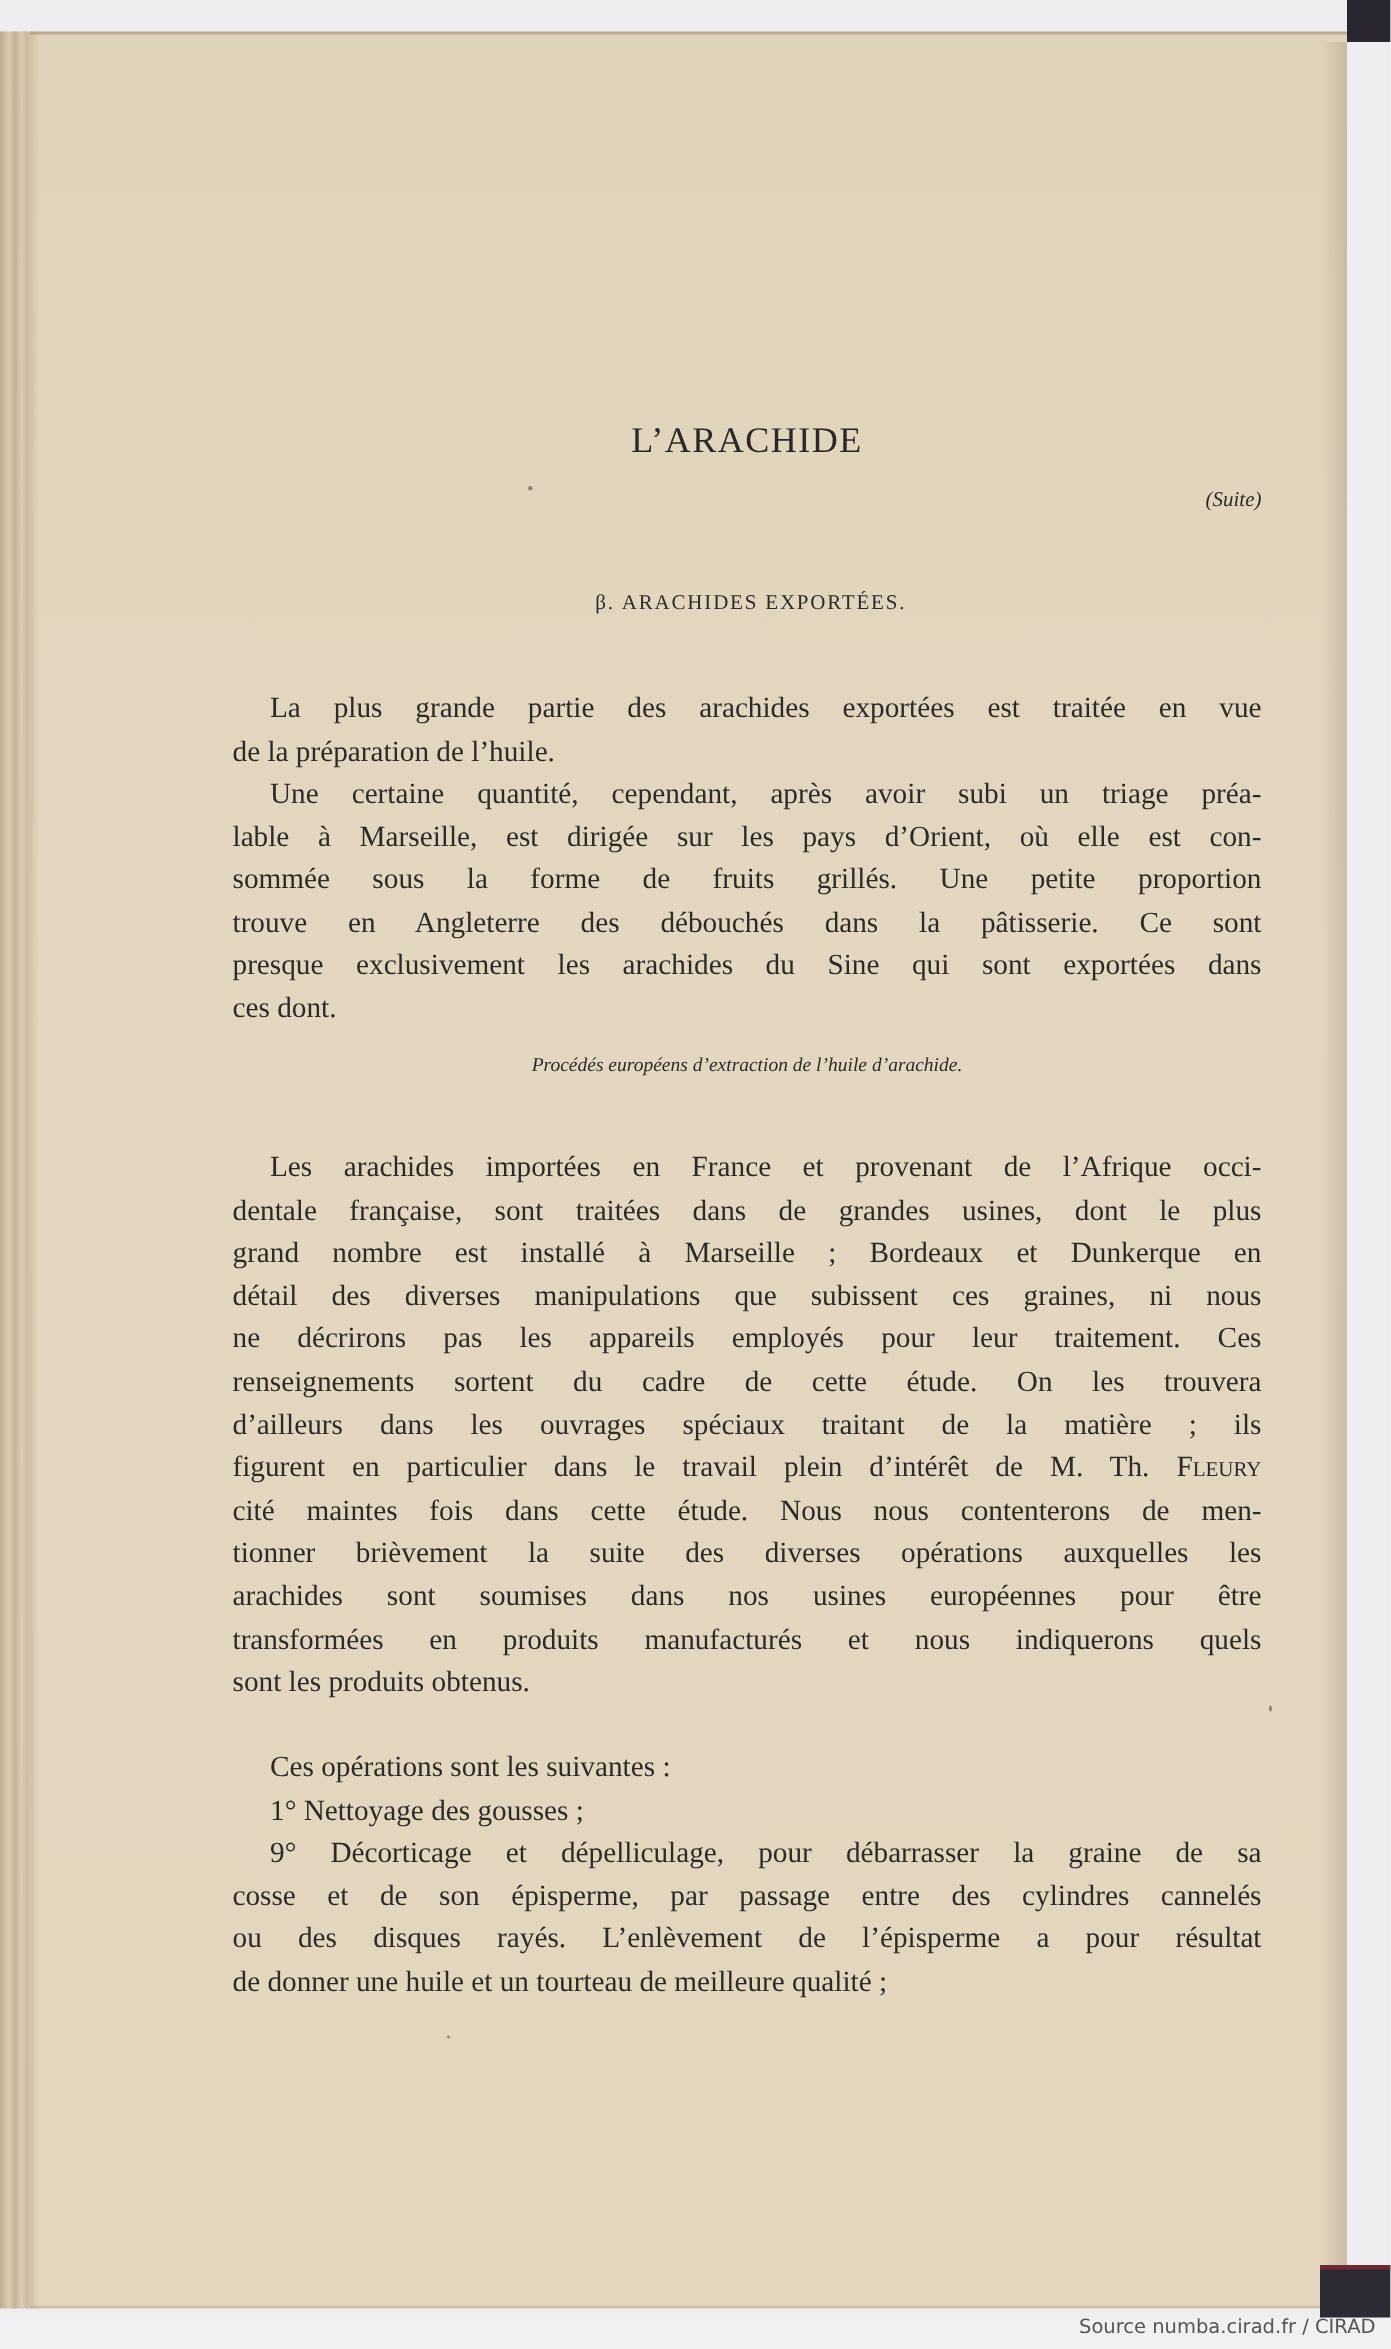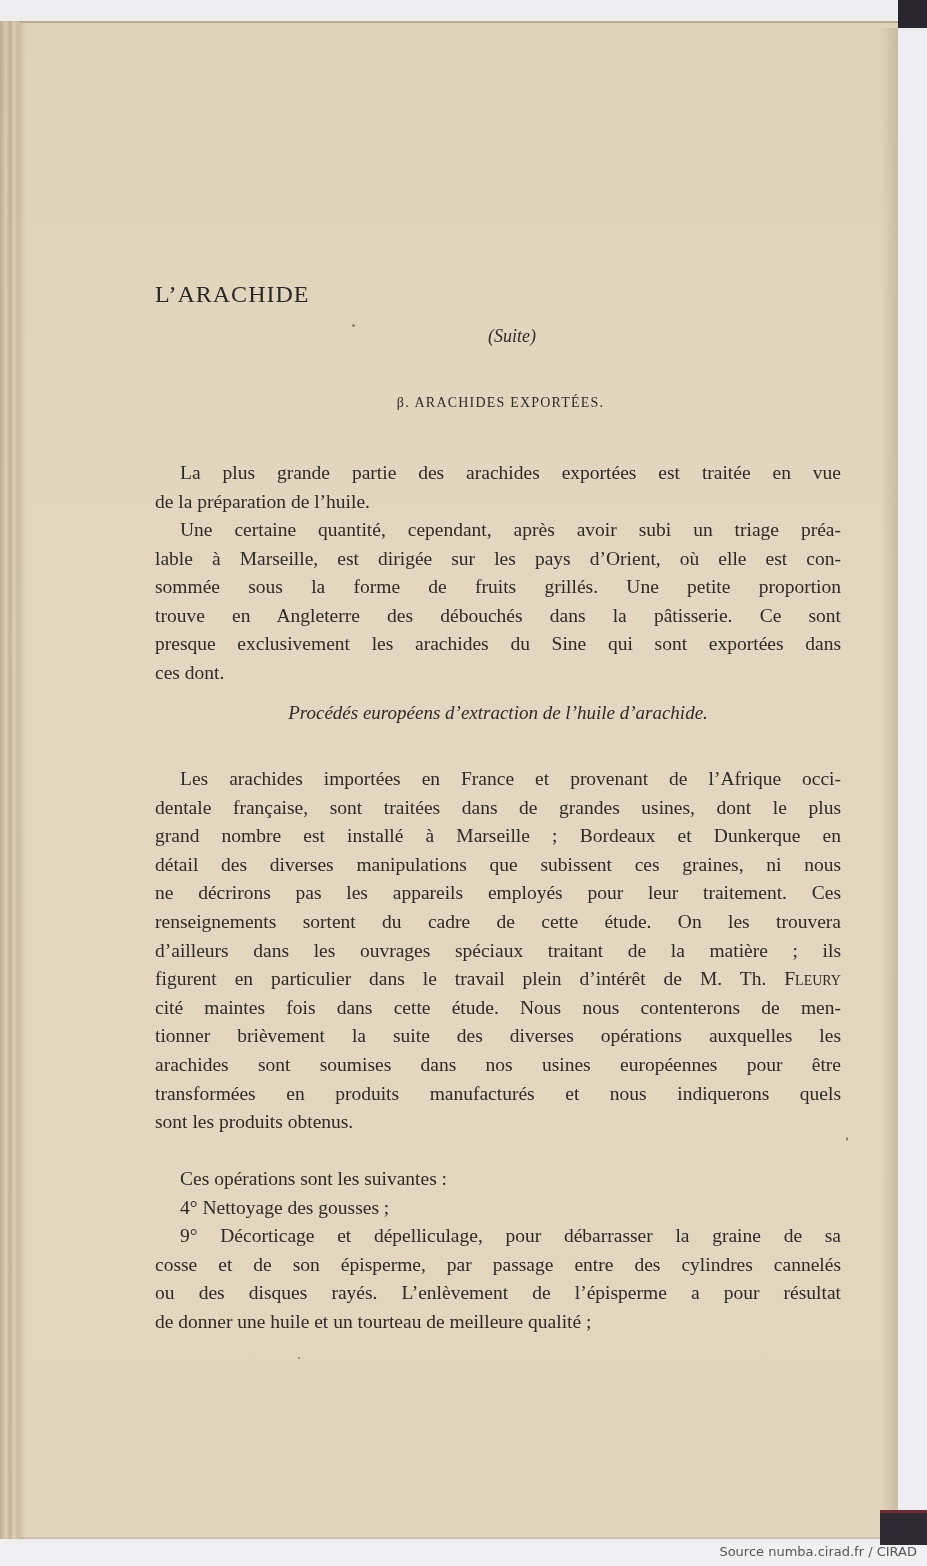--- a/index.html
+++ b/index.html
@@ -78,32 +78,32 @@
       left: 155px;
       top: 0;
       width: 686px;
       color: #2e2a26;
     }
     .title {
       position: absolute;
       left: 0;
       width: 686px;
       top: 281px;
-      text-align: left;
+      text-align: center;
       font-size: 24px;
       letter-spacing: 1px;
       color: #2b2825;
     }
     .subtitle {
       position: absolute;
       left: 0;
       width: 686px;
       top: 326px;
-      text-align: center;
-      font-size: 18px;
+      text-align: right;
+      font-size: 14px;
       font-style: italic;
       padding-left: 28px;
       box-sizing: border-box;
     }
     .section-heading {
       position: absolute;
       left: 0;
       width: 686px;
       top: 395px;
       text-align: center;
@@ -111,21 +111,21 @@
       letter-spacing: 1.2px;
       padding-left: 5px;
       box-sizing: border-box;
     }
     .subsection-heading {
       position: absolute;
       left: 0;
       width: 686px;
       top: 702px;
       text-align: center;
-      font-size: 19px;
+      font-size: 13px;
       font-style: italic;
     }
     .para {
       position: absolute;
       left: 0;
       width: 686px;
       font-size: 19.5px;
       line-height: 28.6px;
       text-align: justify;
       margin: 0;
@@ -215,21 +215,21 @@
     <span class="line">arachides sont soumises dans nos usines européennes pour être</span>
     <span class="line">transformées en produits manufacturés et nous indiquerons quels</span>
     <span class="line last">sont les produits obtenus.</span>
   </p>
 
   <p class="para" style="top:1152px;">
     <span class="line indent last">Ces opérations sont les suivantes :</span>
   </p>
 
   <p class="para" style="top:1181px;">
-    <span class="line indent last">4° Nettoyage des gousses ;</span>
+    <span class="line indent last">1° Nettoyage des gousses ;</span>
   </p>
 
   <p class="para" style="top:1209px;">
     <span class="line indent">9° Décorticage et dépelliculage, pour débarrasser la graine de sa</span>
     <span class="line">cosse et de son épisperme, par passage entre des cylindres cannelés</span>
     <span class="line">ou des disques rayés. L’enlèvement de l’épisperme a pour résultat</span>
     <span class="line last">de donner une huile et un tourteau de meilleure qualité ;</span>
   </p>
 
 </div>

